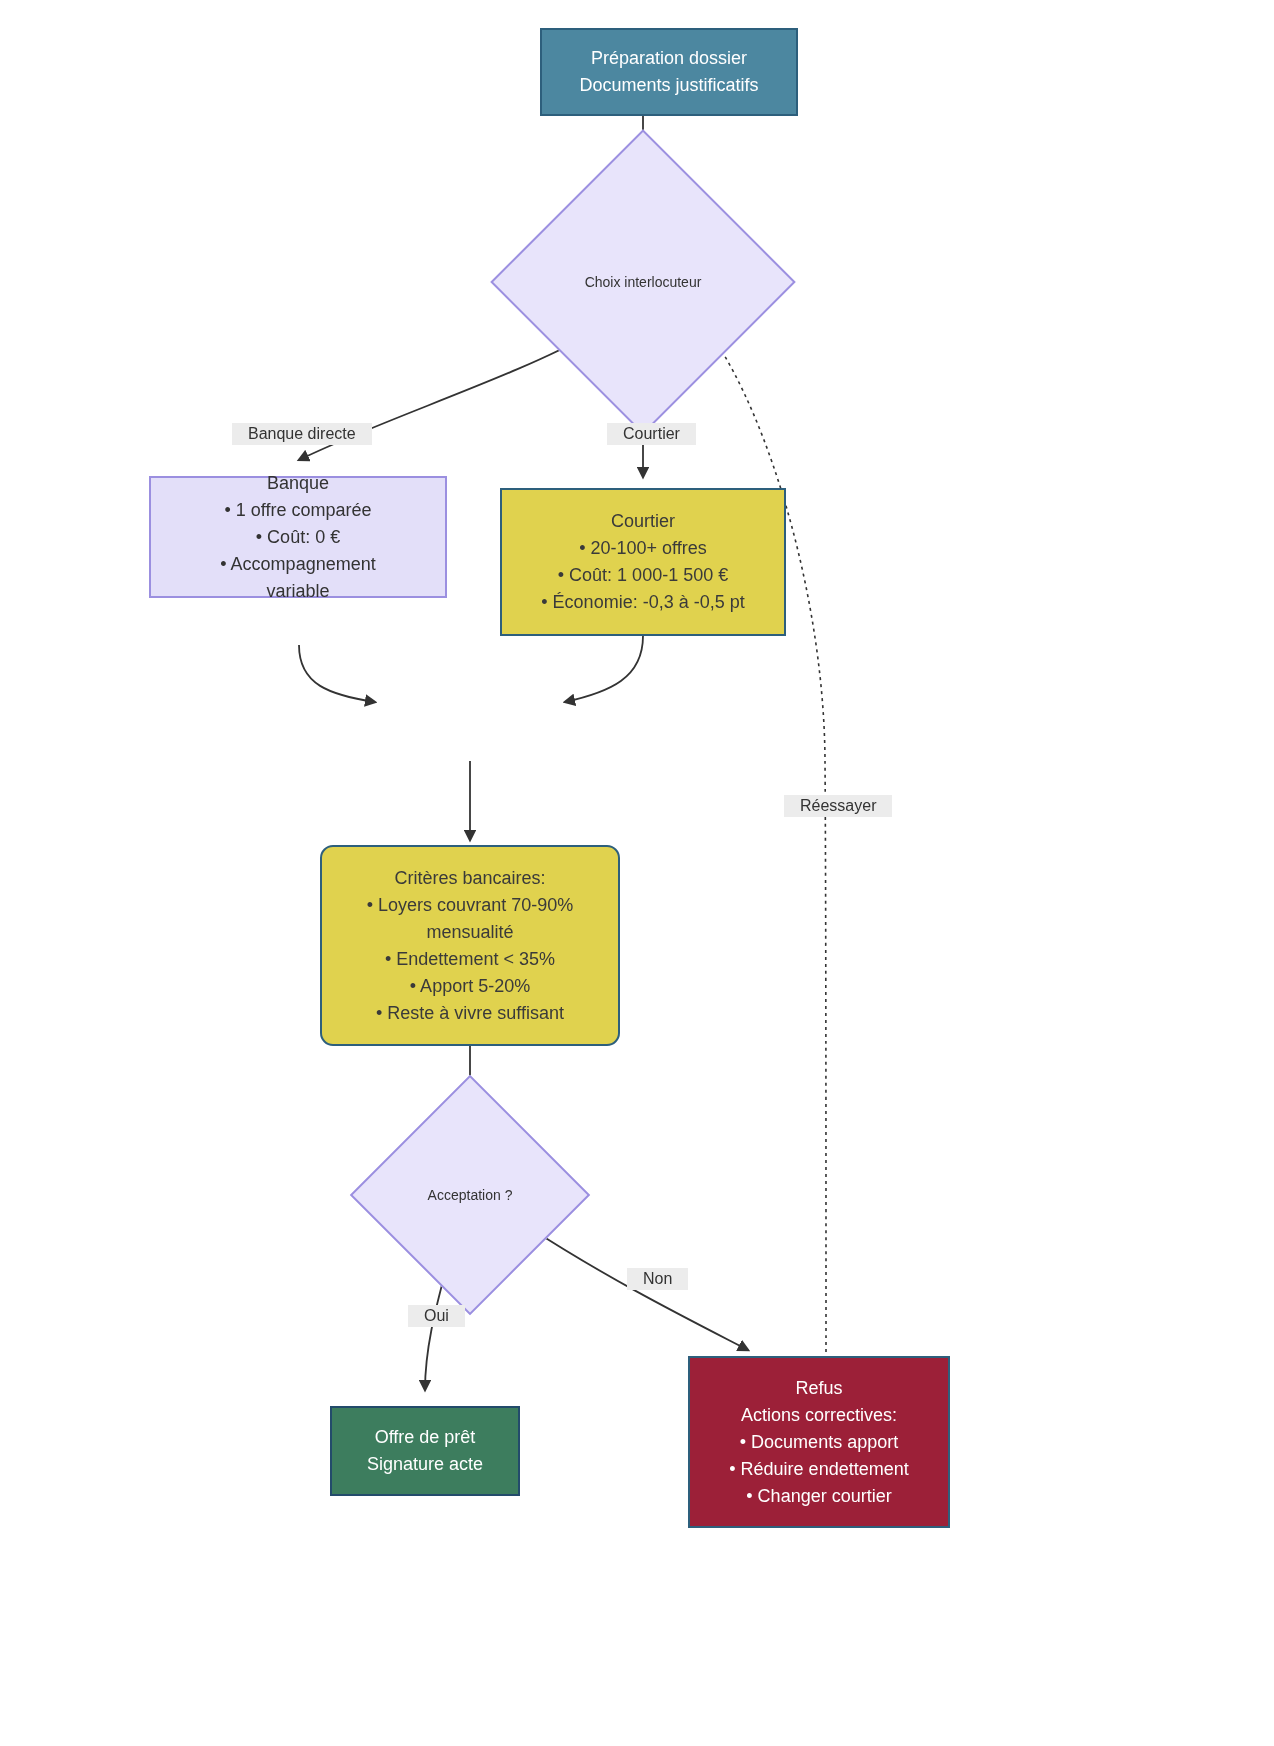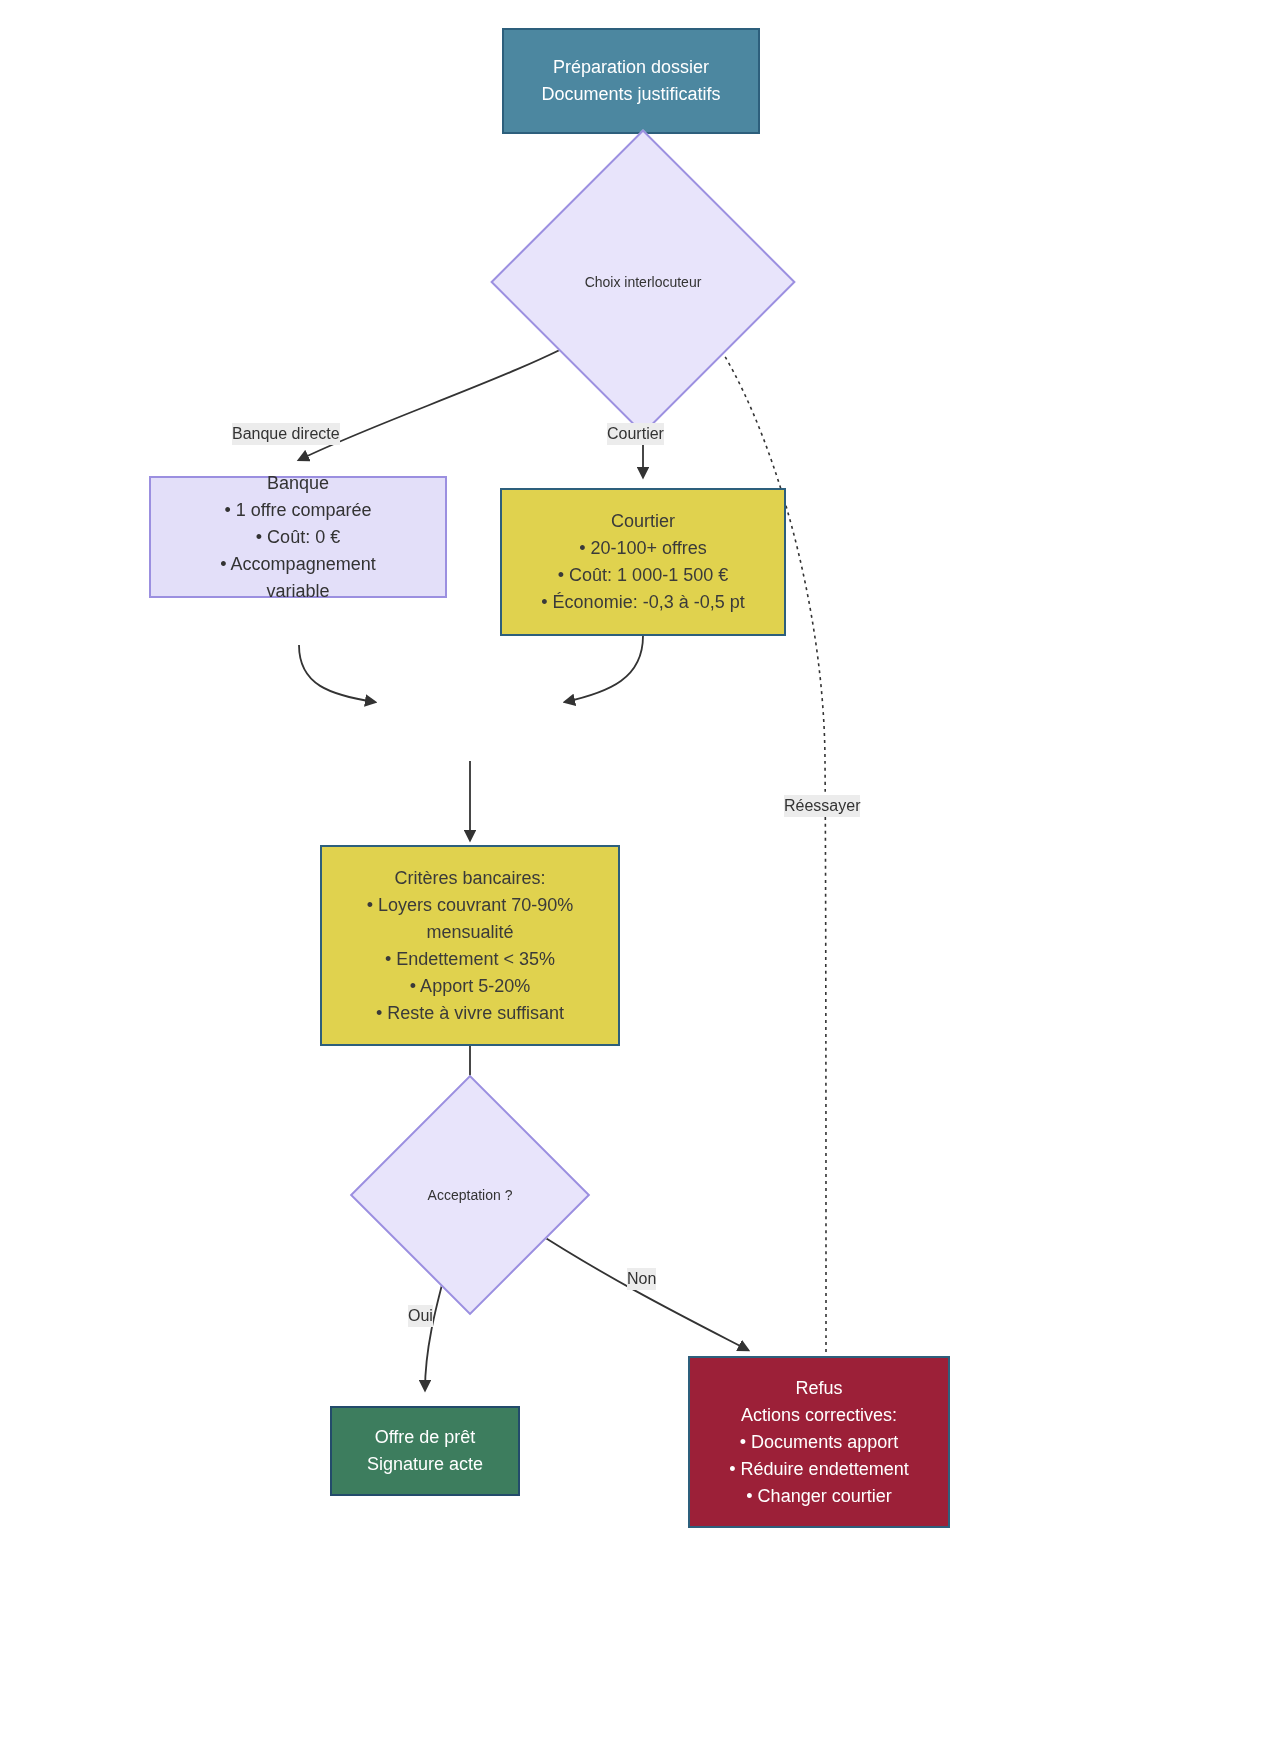--- a/index.html
+++ b/index.html
@@ -88,21 +88,21 @@
     color: #333333;
     white-space: nowrap;
   }
 
   .edge-label {
     position: absolute;
     background: #ececec;
     color: #333333;
     font-size: 16px;
     line-height: 20px;
-    padding: 1px 0;
+    padding: 1px 16px;
     z-index: 3;
     white-space: nowrap;
   }
 </style>
 </head>
 <body>
 
 <div id="canvas">
 
   <svg id="edges" viewBox="0 0 1274 1746" xmlns="http://www.w3.org/2000/svg">
@@ -129,21 +129,21 @@
 
     <path d="M 470,1046 L 470,1105" stroke="#333333" stroke-width="1.8" fill="none" marker-end="url(#arrow)"></path>
 
     <path d="M 447,1266 C 435,1310 425,1350 425,1390" stroke="#333333" stroke-width="1.8" fill="none" marker-end="url(#arrow)"></path>
 
     <path d="M 530,1228 C 610,1280 690,1320 748,1350" stroke="#333333" stroke-width="1.8" fill="none" marker-end="url(#arrow)"></path>
 
     <path d="M 826,1352 C 826,1150 826,900 825,760 C 824,600 770,420 712,336" stroke="#333333" stroke-width="1.6" fill="none" stroke-dasharray="3,4" marker-end="url(#arrow)"></path>
   </svg>
 
-  <div class="node node-process" style="left:502px; top:28px; width:258px; height:106px;">
+  <div class="node node-process" style="left:540px; top:28px; width:258px; height:88px;">
     <div class="line">Préparation dossier</div>
     <div class="line">Documents justificatifs</div>
   </div>
 
   <div class="decision" style="left:535px; top:174px; width:216px; height:216px;">
     <div class="dia"></div>
     <div class="dlabel">Choix interlocuteur</div>
   </div>
 
   <div class="node node-info" style="left:149px; top:476px; width:298px; height:122px;">
@@ -155,21 +155,21 @@
   </div>
 
   <div class="node node-warn" style="left:500px; top:488px; width:286px; height:148px;">
     <div class="line">Courtier</div>
     <div class="line">• 20-100+ offres</div>
     <div class="line">• Coût: 1 000-1 500 €</div>
     <div class="line">• Économie: -0,3 à -0,5 pt</div>
   </div>
 
 
-  <div class="node node-warn" style="left:320px; top:845px; width:300px; height:201px;">
+  <div class="node node-warn" style="left:320px; top:845px; width:300px; height:201px;border-radius:13px;">
     <div class="line">Critères bancaires:</div>
     <div class="line">• Loyers couvrant 70-90%</div>
     <div class="line">mensualité</div>
     <div class="line">• Endettement &lt; 35%</div>
     <div class="line">• Apport 5-20%</div>
     <div class="line">• Reste à vivre suffisant</div>
   </div>
 
   <div class="decision" style="left:385px; top:1110px; width:170px; height:170px;">
     <div class="dia"></div>

